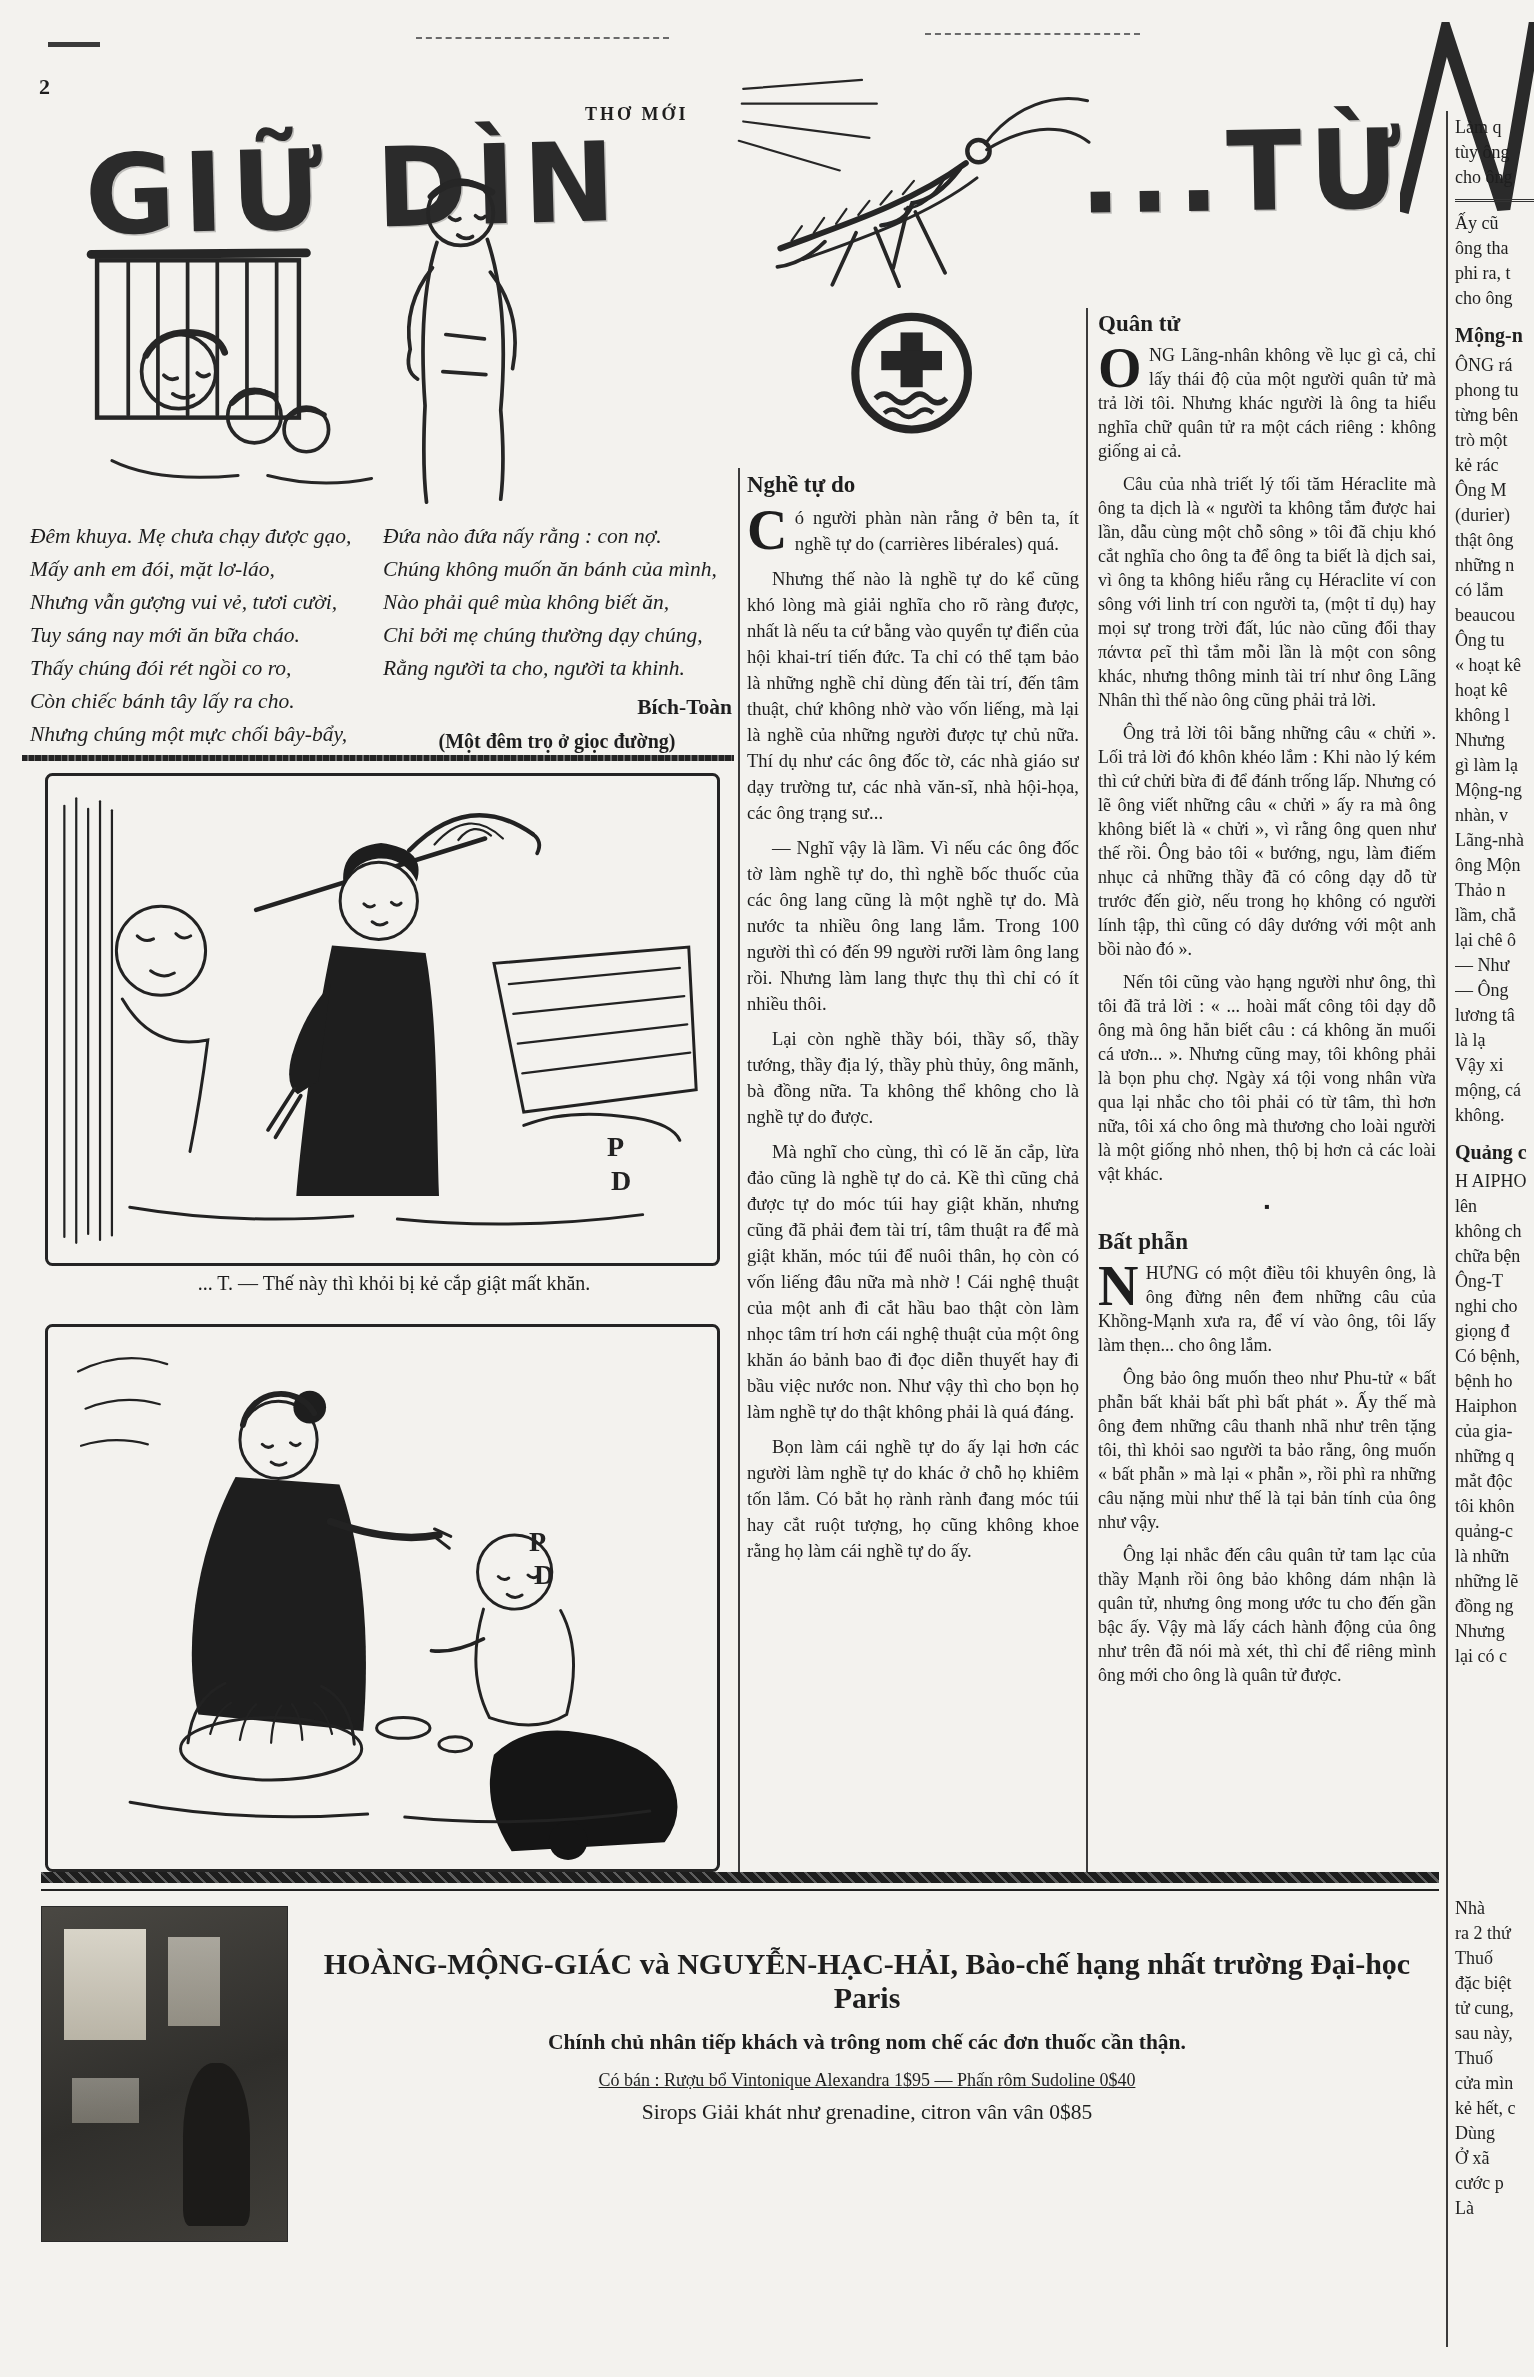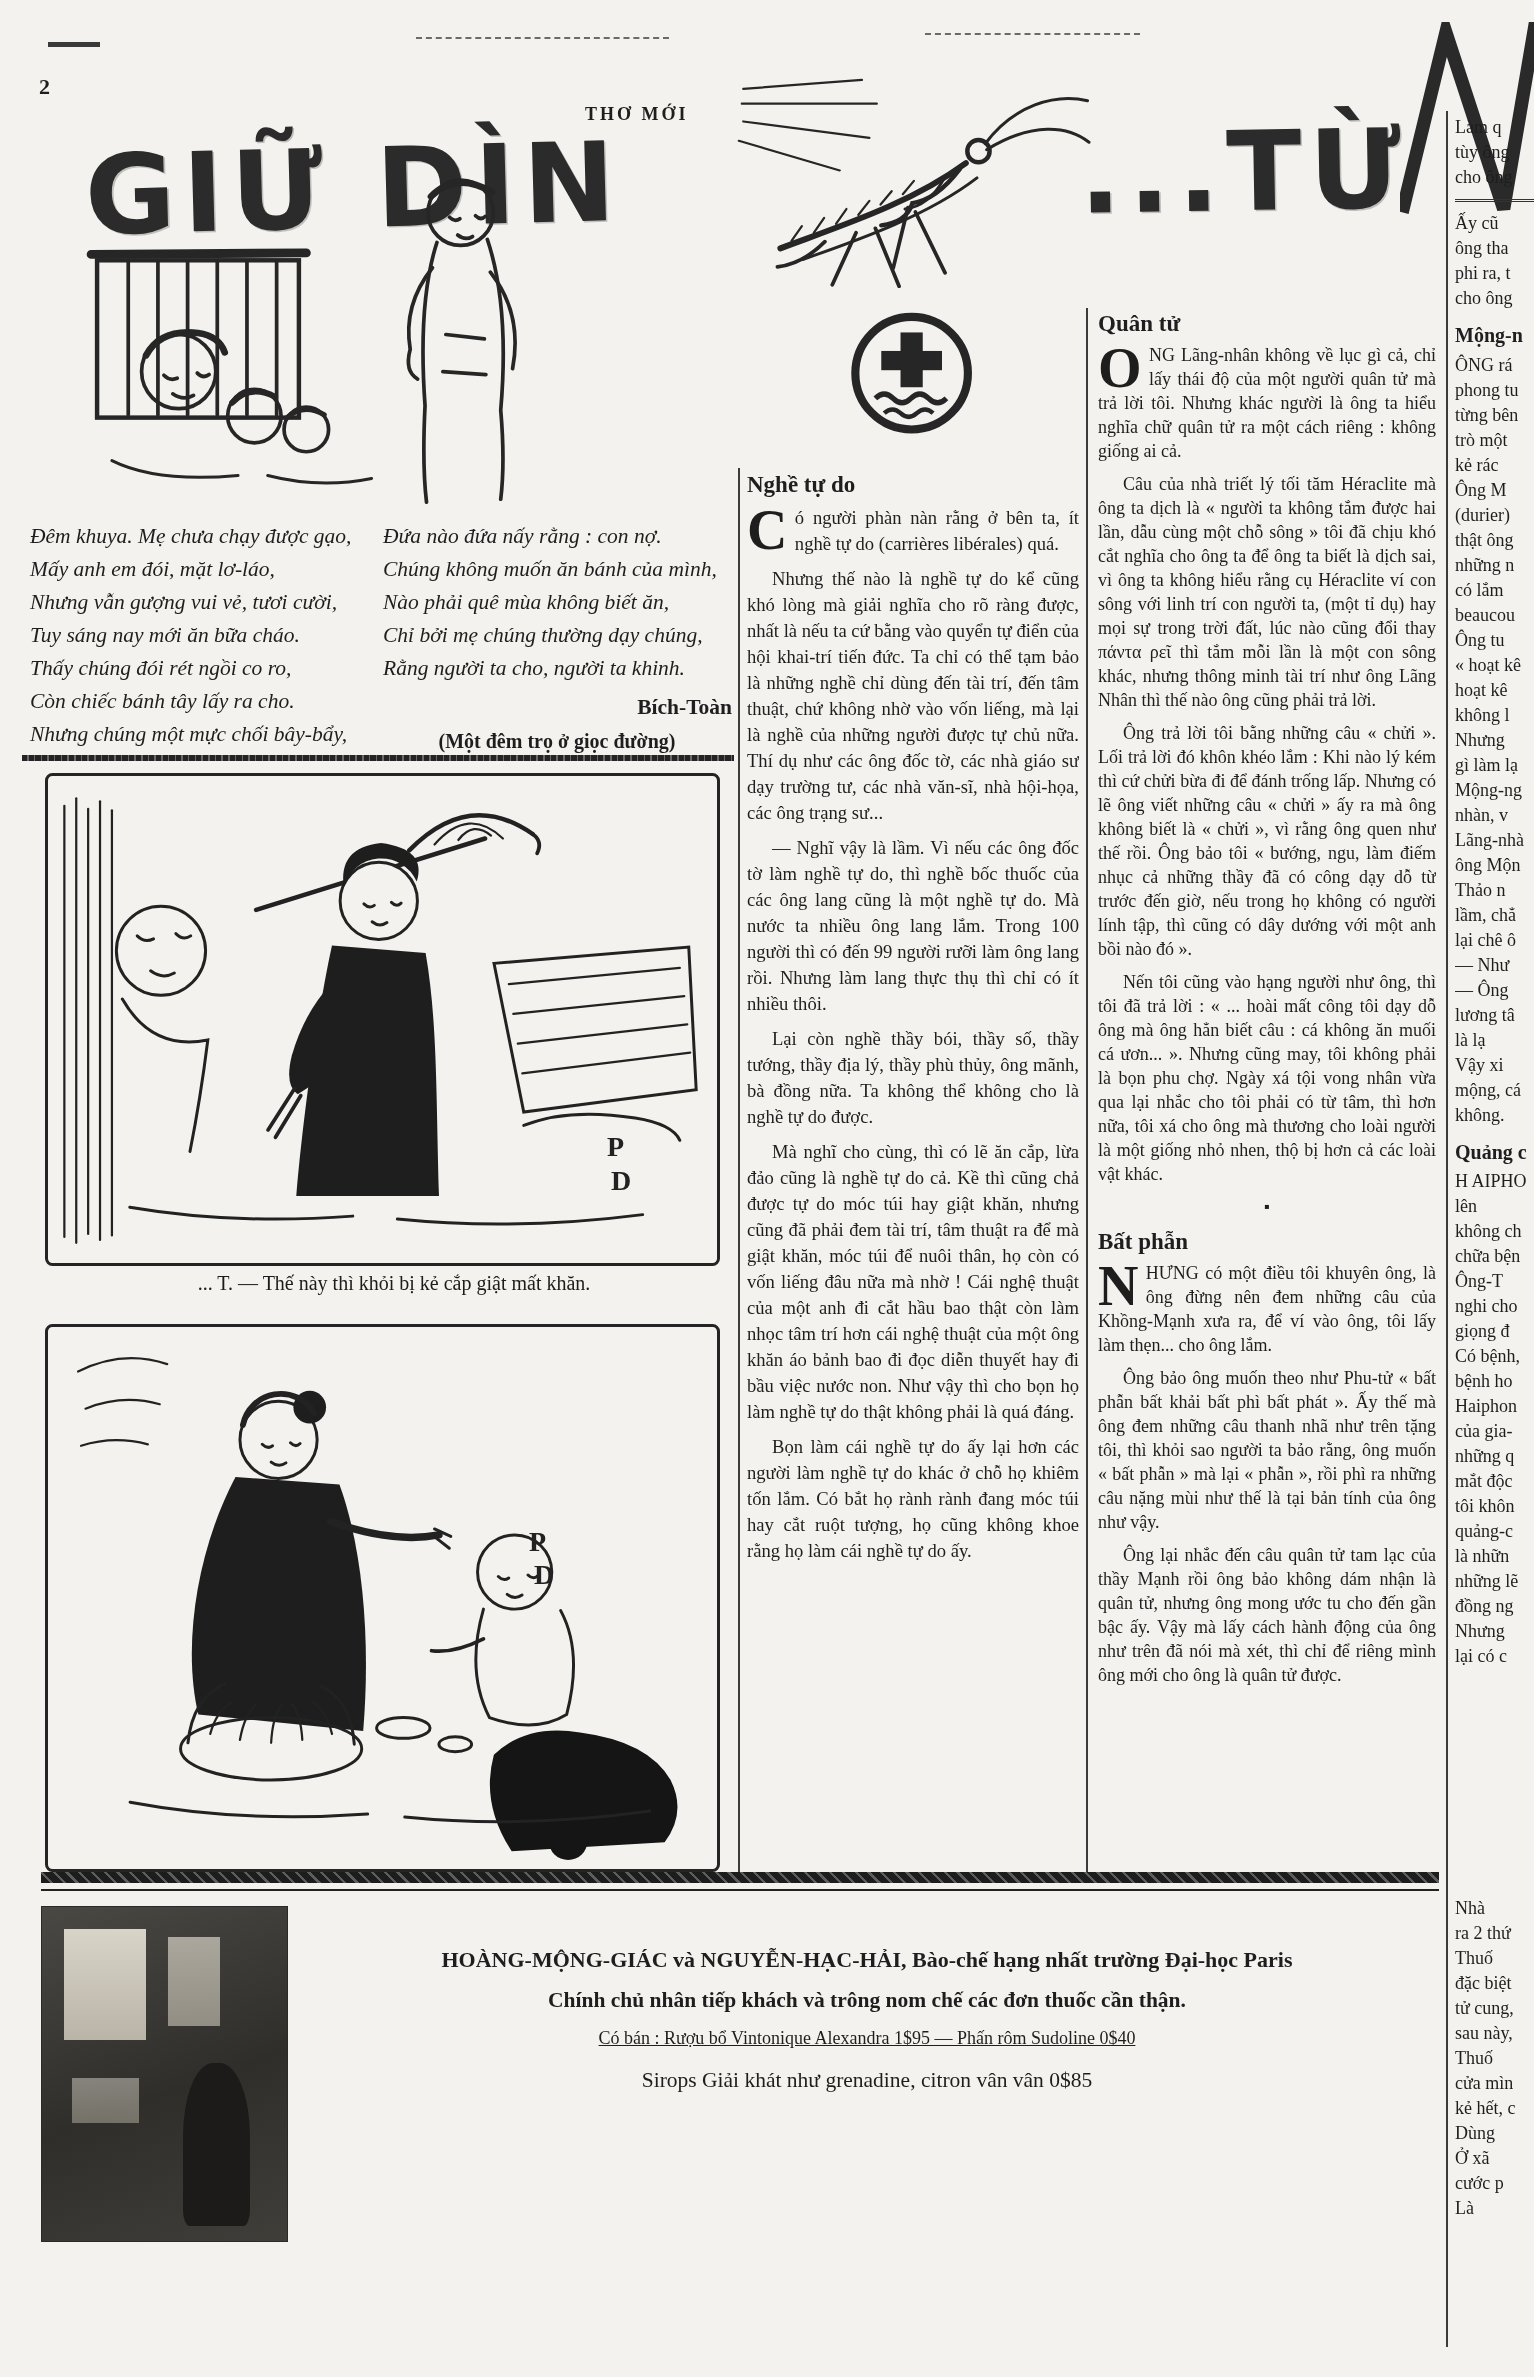--- a/index.html
+++ b/index.html
@@ -47,24 +47,24 @@
   .edge{font-size:18px;line-height:25px;white-space:nowrap;overflow:hidden;}
   .frag{overflow:hidden;}
   .frag.head{font-weight:bold;font-size:20px;margin:12px 0 4.5px;}
   .frag.rule{height:0;border-top:3px double #333;margin:9px 0;}
   
   .ad-band{background:repeating-linear-gradient(45deg,#1d1d1d 0 6.7px,#5d5d5d 6.7px 9px);}
   .ad-underline{background:#222;}
   .ad-wrap{text-align:center;}
   .ad-title{font-size:64px;font-weight:bold;letter-spacing:6px;white-space:nowrap;color:#2a2a2a;text-shadow:0.7px 0.7px 0 rgba(30,30,30,.3);}
   .ad-line1{font-size:36px;font-weight:bold;letter-spacing:1.5px;margin-top:22px;}
-  .ad-line2{font-size:22px;font-weight:bold;margin-top:21px;}
+  .ad-line2{font-size:30px;font-weight:bold;margin-top:21px;}
   .ad-line3{font-size:21.5px;font-weight:600;margin-top:15px;}
   .ad-line4{font-size:18px;margin-top:15px;text-decoration:underline;}
-  .ad-line5{font-size:21.5px;margin-top:19px;}
+  .ad-line5{font-size:21.5px;margin-top:9px;}
   
   .photo{background:linear-gradient(160deg,#4a4843 0%,#2f2e2b 55%,#403e39 100%);border:1.5px solid #2a2a2a;}
   .photo .win{position:absolute;background:linear-gradient(#d8d4c8,#b9b4a6);}
   .photo .fig{position:absolute;background:#1c1b19;border-radius:45% 45% 10% 10%;}
   svg{display:block;}
 </style>
 </head>
 <body>
 
 <div id="page">

